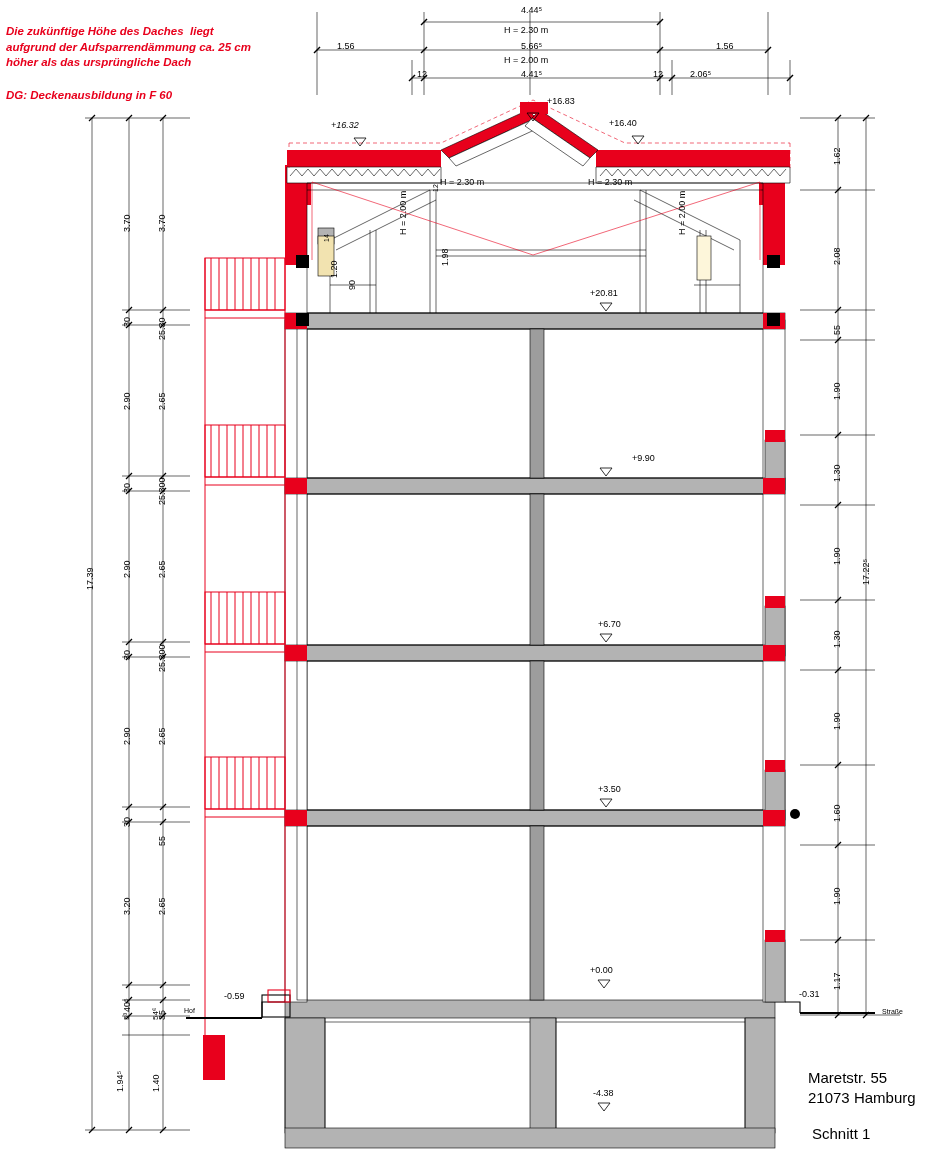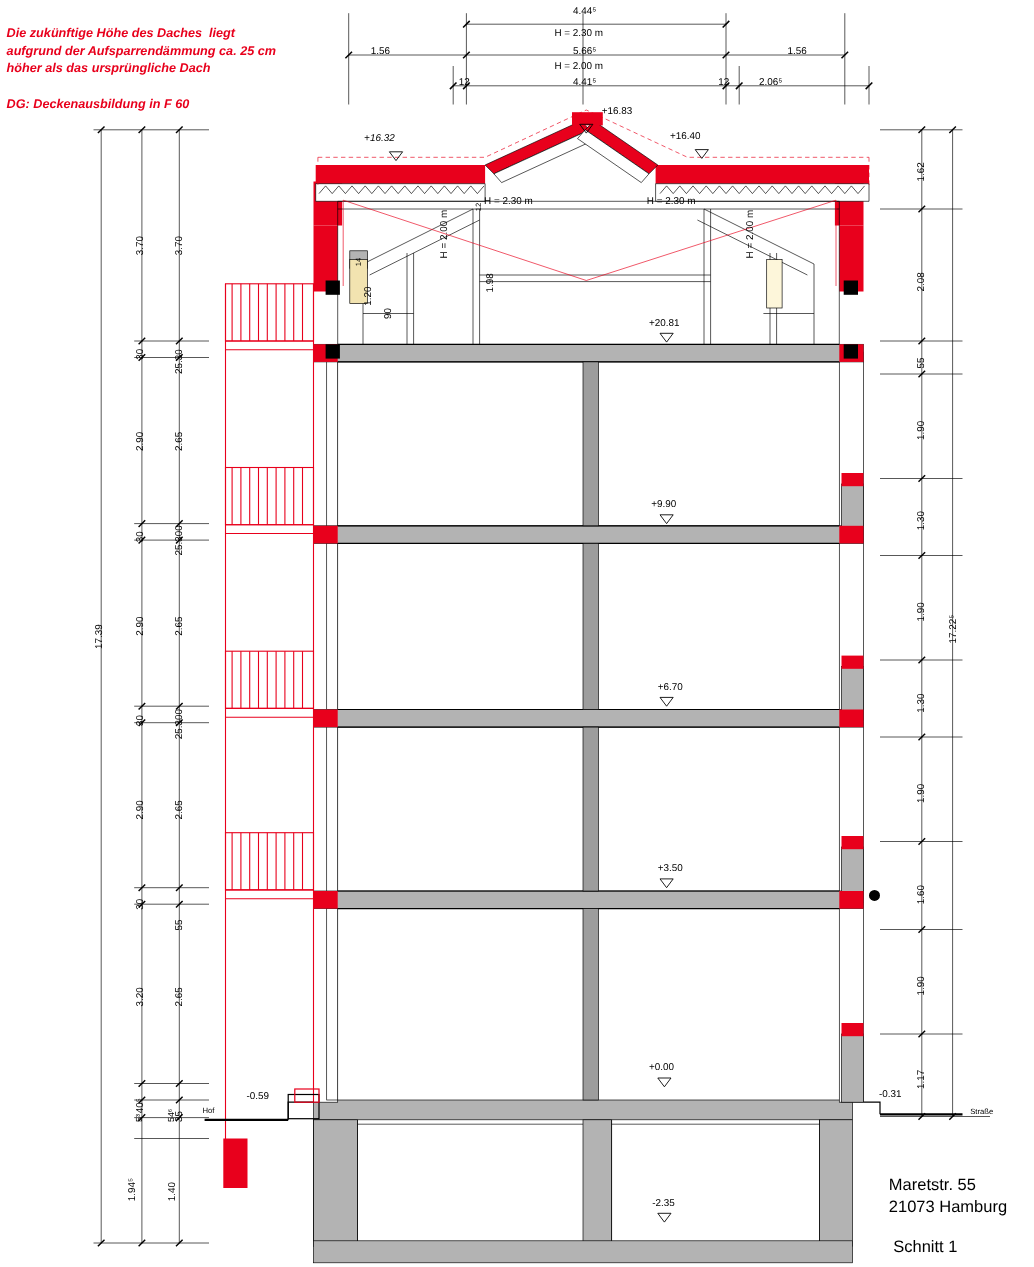--- a/index.html
+++ b/index.html
@@ -437,25 +437,25 @@
   <div class="t rot" style="left:833px;top:730px;">1.90</div>
   <div class="t rot" style="left:833px;top:822px;">1.60</div>
   <div class="t rot" style="left:833px;top:905px;">1.90</div>
   <div class="t rot" style="left:833px;top:990px;">1.17</div>
   <div class="t rot" style="left:862px;top:585px;">17.22⁵</div>
 
   <div class="t" style="left:531px;top:97px;margin-left:16px;">+16.83</div>
   <div class="t" style="left:331px;top:121px;font-style:italic;">+16.32</div>
   <div class="t" style="left:609px;top:119px;">+16.40</div>
   <div class="t" style="left:590px;top:289px;">+20.81</div>
-  <div class="t" style="left:592px;top:454px;text-align:right;">+9.90</div>
+  <div class="t" style="left:632px;top:454px;text-align:right;">+9.90</div>
   <div class="t" style="left:598px;top:620px;">+6.70</div>
   <div class="t" style="left:598px;top:785px;">+3.50</div>
   <div class="t" style="left:590px;top:966px;">+0.00</div>
-  <div class="t" style="left:593px;top:1089px;">-2.35</div>
+  <div class="t" style="left:593px;top:1089px;">-4.38</div>
   <div class="t" style="left:224px;top:992px;">-0.59</div>
   <div class="t" style="left:799px;top:990px;">-0.31</div>
 
   <div class="t" style="left:440px;top:178px;">H = 2.30 m</div>
   <div class="t" style="left:588px;top:178px;">H = 2.30 m</div>
   <div class="t rot" style="left:399px;top:235px;">H = 2.00 m</div>
   <div class="t rot" style="left:678px;top:235px;">H = 2.00 m</div>
   <div class="t rot" style="left:441px;top:266px;">1.98</div>
   <div class="t rot" style="left:330px;top:278px;">1.20</div>
   <div class="t rot" style="left:348px;top:290px;">90</div>

